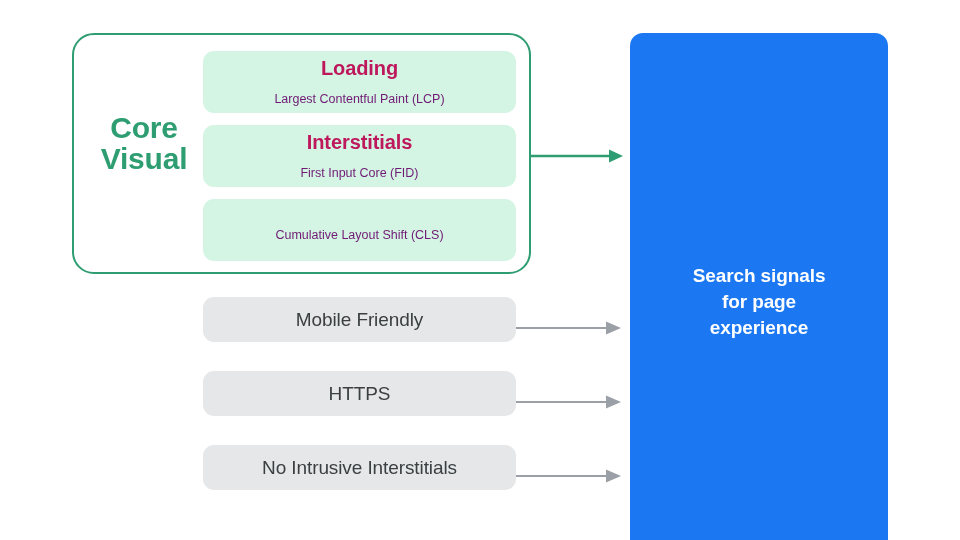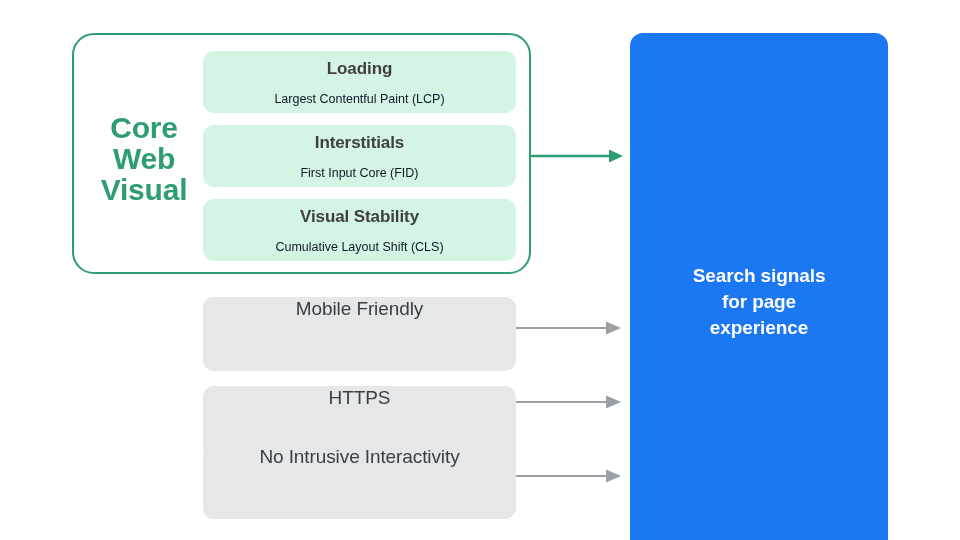--- a/index.html
+++ b/index.html
@@ -58,49 +58,49 @@
     display: flex;
     flex-direction: column;
     align-items: center;
     justify-content: center;
   }
   .metric-card.m0 { top: 51px; }
   .metric-card.m1 { top: 125px; }
   .metric-card.m2 { top: 199px; }
 
   .metric-title {
-    color: #404040;
-    font-size: 17px;
+    color: #be185d;
+    font-size: 20px;
     font-weight: bold;
     line-height: 23px;
     letter-spacing: -0.1px;
   }
   .metric-sub {
-    color: #0f172a;
+    color: #701a75;
     font-size: 12.5px;
     font-weight: normal;
     line-height: 17px;
     margin-top: 11px;
   }
 
   
   .signal-card {
     position: absolute;
     left: 203px;
     width: 313px;
-    height: 74px;
+    height: 45px;
     background: #E6E7E9;
     border-radius: 11px;
     box-sizing: border-box;
     display: flex;
-    align-items: flex-start;
+    align-items: center;
     justify-content: center;
   }
   .signal-card.s0 { top: 297px; }
-  .signal-card.s1 { top: 371px; margin-top: 15px; }
+  .signal-card.s1 { top: 371px; }
   .signal-card.s2 { top: 445px; }
 
   .signal-label {
     color: #3A3F42;
     font-size: 19px;
     font-weight: normal;
     line-height: 23px;
     letter-spacing: -0.1px;
   }
 
@@ -163,49 +163,47 @@
     <g>
       <line x1="516" y1="476" x2="606" y2="476" stroke="#9AA0A6" stroke-width="2"></line>
       <polygon points="606,469.5 621,476 606,482.5" fill="#9AA0A6"></polygon>
     </g>
   </svg>
 
   <div class="cwv-container"></div>
 
   <div class="cwv-label">
     <div>Core</div>
-    <div>Web</div>
     <div>Visual</div>
   </div>
 
   <div class="metric-card m0">
     <div class="metric-title">Loading</div>
     <div class="metric-sub">Largest Contentful Paint (LCP)</div>
   </div>
 
   <div class="metric-card m1">
     <div class="metric-title">Interstitials</div>
     <div class="metric-sub">First Input Core (FID)</div>
   </div>
 
   <div class="metric-card m2">
-    <div class="metric-title">Visual Stability</div>
     <div class="metric-sub">Cumulative Layout Shift (CLS)</div>
   </div>
 
   <div class="signal-card s0">
     <div class="signal-label">Mobile Friendly</div>
   </div>
 
   <div class="signal-card s1">
     <div class="signal-label">HTTPS</div>
   </div>
 
   <div class="signal-card s2">
-    <div class="signal-label">No Intrusive Interactivity</div>
+    <div class="signal-label">No Intrusive Interstitials</div>
   </div>
 
   <div class="search-panel">
     <div class="search-panel-text">Search signals
 for page
 experience</div>
   </div>
 
 </div>
 

